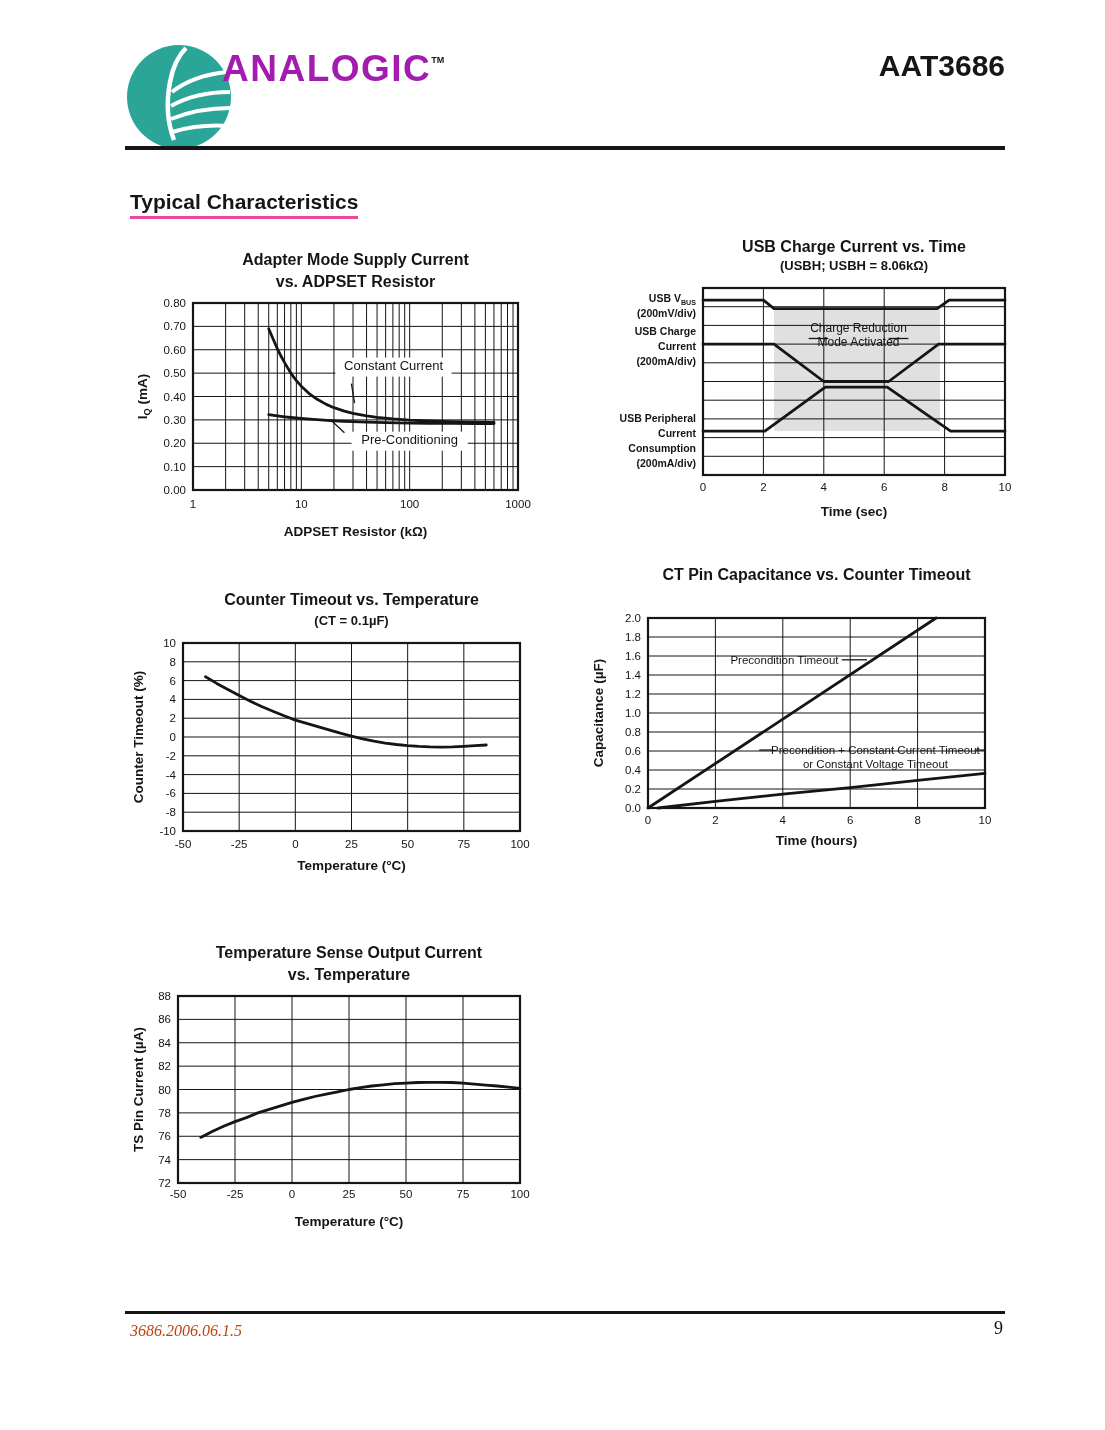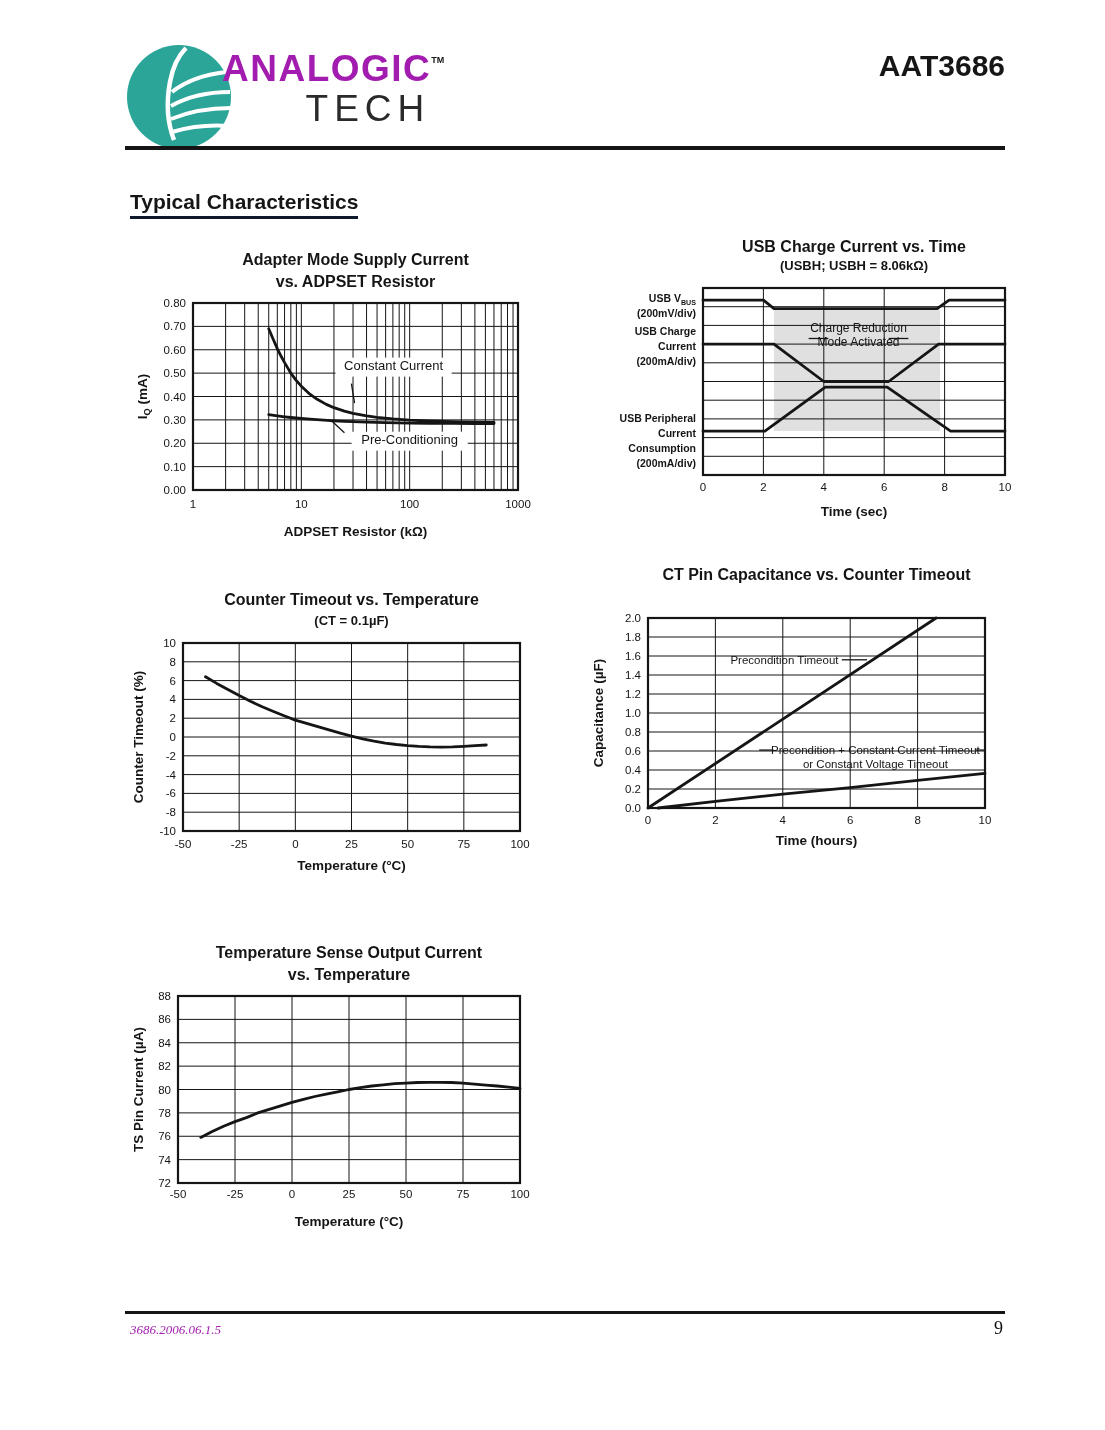--- a/index.html
+++ b/index.html
@@ -7,43 +7,42 @@
   .abs{position:absolute;}
   
   .brand-text{position:absolute;left:222px;top:50px;line-height:1;}
   .brand-l1{font-size:37px;font-weight:700;letter-spacing:1.5px;color:#a21caf;}
   .brand-tm{font-size:9px;font-weight:700;vertical-align:18px;letter-spacing:0;}
   .brand-l2{font-size:37px;font-weight:400;letter-spacing:6px;color:#2a2a2a;margin-top:3px;text-align:right;padding-right:14px;}
   .title-block{position:absolute;right:100px;top:48px;text-align:right;line-height:1.18;}
   .part-number{font-size:30px;font-weight:700;}
   .part-sub{font-size:23px;font-weight:700;}
   .rule-top{position:absolute;left:125px;right:100px;top:146px;height:4px;background:#151515;}
-  .section-title{position:absolute;left:130px;top:190px;font-size:21px;font-weight:700;border-bottom:3px solid #0f172a;padding-bottom:2px;}
+  .section-title{position:absolute;left:130px;top:190px;font-size:21px;font-weight:700;border-bottom:3px solid #ec4899;padding-bottom:2px;}
   
   .chart{position:absolute;}
   
   .rule-bottom{position:absolute;left:125px;right:100px;top:1311px;height:3px;background:#151515;}
-  .footer-doc{position:absolute;left:130px;top:1322px;font-family:"Liberation Serif",serif;font-style:italic;font-size:13px;color:#a21caf;}
+  .footer-doc{position:absolute;left:130px;top:1322px;font-family:"Liberation Serif",serif;font-style:italic;font-size:16px;color:#c2410c;}
   .footer-page{position:absolute;right:102px;top:1318px;font-family:"Liberation Serif",serif;font-size:18px;color:#111;}
 </style>
 </head>
 <body>
 
 <div>
   <svg class="abs" style="left:126px;top:44px" width="108" height="108" viewBox="0 0 108 108">
     <circle id="logo-circle" cx="53" cy="53" r="52" fill="#2aa598"></circle>
     <path d="M48 96 Q 38 70 44 38 Q 48 16 60 4" stroke="#fff" stroke-width="4.5" fill="none"></path>
     <path d="M46 48 Q 66 32 100 28" stroke="#fff" stroke-width="4" fill="none"></path>
     <path d="M45 62 Q 70 48 104 48" stroke="#fff" stroke-width="4" fill="none"></path>
     <path d="M45 75 Q 72 64 105 64" stroke="#fff" stroke-width="4" fill="none"></path>
     <path d="M46 88 Q 74 80 102 82" stroke="#fff" stroke-width="4" fill="none"></path>
   </svg>
   <div class="brand-text">
     <div><span class="brand-l1">ANALOGIC</span><span class="brand-tm">TM</span></div>
-    <div class="brand-l2">TECH</div>
   </div>
   <div class="title-block">
     <div class="part-number">AAT3686</div>
   </div>
   <div class="rule-top"></div>
 </div>
 
 <div class="section-title">Typical Characteristics</div>
 
 <div class="chart" id="chart-0" style="left:118px;top:245px;width:430px;height:310px"><svg width="430" height="310">

